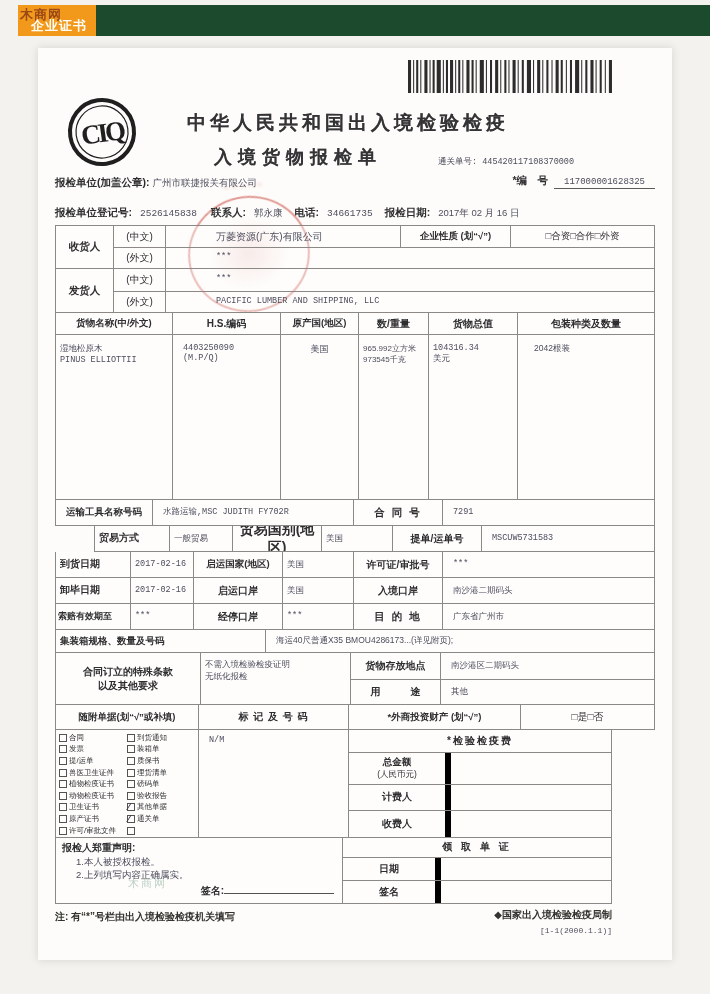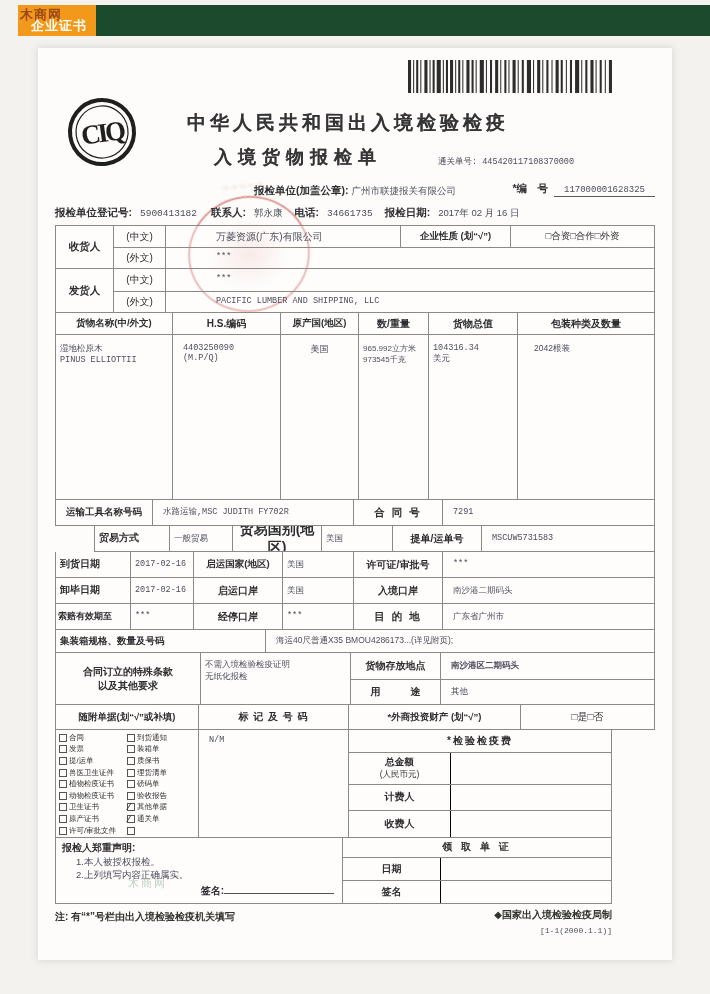--- a/index.html
+++ b/index.html
@@ -21,21 +21,21 @@
   }
   .barcode{position:absolute;left:370px;top:12px;width:205px;height:33px;}
   .logo{position:absolute;left:26px;top:46px;width:76px;height:76px;transform:rotate(-8deg);}
   .title1{position:absolute;left:110px;top:62px;width:400px;text-align:center;
     font-size:19px;font-weight:bold;letter-spacing:4px;color:#343436;text-shadow:0 0 .5px rgba(40,40,40,.6);}
   .title2{position:absolute;left:110px;top:97px;width:300px;text-align:center;
     font-size:18px;font-weight:bold;letter-spacing:6px;color:#343436;text-shadow:0 0 .5px rgba(40,40,40,.6);}
   .customsno{position:absolute;left:400px;top:108px;font-size:8.5px;color:#4d4d5c;
     font-family:"Liberation Mono","DejaVu Sans Mono",monospace;}
   
-  .hline1{position:absolute;left:17px;top:136px;width:600px;font-size:10.5px;text-align:center;}
+  .hline1{position:absolute;left:17px;top:128px;width:600px;font-size:10.5px;}
   .hline1 .lbl{font-weight:bold;}
   .hline1 .val{color:#4d4d5c;font-size:9.5px;}
   .serialwrap{position:absolute;right:0;top:-2px;font-size:10.5px;font-weight:bold;}
   .serialnum{font-family:"Liberation Mono","DejaVu Sans Mono",monospace;font-weight:normal;
     font-size:9px;color:#4d4d5c;border-bottom:1px solid #5a5a5a;padding:0 10px 1px 10px;margin-left:6px;}
   .hline2{position:absolute;left:17px;top:158px;width:600px;font-size:10.5px;display:flex;align-items:baseline;}
   .hline2 .lbl{font-weight:bold;white-space:nowrap;}
   .hline2 .val{color:#4d4d5c;font-size:9.5px;font-family:"Liberation Mono","DejaVu Sans Mono",monospace;white-space:nowrap;}
   
   .form{position:absolute;left:17px;top:177px;width:600px;font-size:10px;}
@@ -51,21 +51,21 @@
   .subrow{display:flex;box-sizing:border-box;}
   .subrow + .subrow{border-top:1px solid #8b8885;}
   
   .cbcols{display:flex;padding:2px 0 0 3px;}
   .cbcol{display:flex;flex-direction:column;}
   .cbitem{display:flex;align-items:center;height:11.6px;font-size:7.5px;color:#2e2e30;position:relative;}
   .cbox{display:inline-block;width:6px;height:6px;border:1px solid #55534f;margin-right:2px;flex:none;position:relative;}
   .cbmark{position:absolute;left:0px;top:-3px;font-size:10px;color:#3b3b4a;font-weight:bold;}
   
   .feerow{display:flex;box-sizing:border-box;border-top:1px solid #8b8885;}
-  .feelbl{box-sizing:border-box;border-right:1px solid #000000;display:flex;flex-direction:column;align-items:center;justify-content:center;font-weight:bold;}
+  .feelbl{box-sizing:border-box;border-right:6px solid #000000;display:flex;flex-direction:column;align-items:center;justify-content:center;font-weight:bold;}
   
   .stamp{position:absolute;left:150px;top:148px;width:118px;height:112px;border:2.5px solid rgba(198,58,48,.5);
     border-radius:50%;transform:rotate(-12deg);filter:blur(.7px);pointer-events:none;}
   .stamp::after{content:"";position:absolute;left:18px;top:20px;right:18px;bottom:20px;
     background:radial-gradient(ellipse at center,rgba(198,58,48,.14),rgba(198,58,48,0) 70%);}
   .stamp-haze{position:absolute;left:185px;top:128px;width:120px;height:30px;color:rgba(198,58,48,.35);
     font-size:11px;letter-spacing:2px;filter:blur(1.6px);transform:rotate(-6deg);pointer-events:none;}
   
   .footnote-l{position:absolute;left:17px;top:862px;font-size:10px;font-weight:bold;color:#33332f;}
   .footnote-r{position:absolute;left:300px;top:860px;width:274px;text-align:right;font-size:10px;font-weight:bold;color:#33332f;}
@@ -155,21 +155,21 @@
 
   <div class="hline1">
     <span class="lbl">报检单位(加盖公章):</span>
     <span class="val">广州市联捷报关有限公司</span>
     <span class="serialwrap">
       <span>*编　号</span><span class="serialnum">117000001628325</span>
     </span>
   </div>
   <div class="hline2">
     <span class="lbl">报检单位登记号:</span>
-    <span class="val" style="margin:0 14px 0 8px;">5900413182</span>
+    <span class="val" style="margin:0 14px 0 8px;">2526145838</span>
     <span class="lbl">联系人:</span>
     <span class="val" style="margin:0 12px 0 8px;font-family:'Liberation Sans',sans-serif;">郭永康</span>
     <span class="lbl">电话:</span>
     <span class="val" style="margin:0 12px 0 8px;">34661735</span>
     <span class="lbl">报检日期:</span>
     <span class="val" style="margin-left:8px;font-family:'Liberation Sans',sans-serif;">2017年 02 月 16 日</span>
   </div>
 
   <div class="form">
 
@@ -286,21 +286,21 @@
         <div>合同订立的特殊条款</div>
         <div>以及其他要求</div>
       </div>
       <div class="c val" style="width:150px;padding-top:5px;font-size:8.5px;line-height:12px;">
         <div>不需入境检验检疫证明</div>
         <div>无纸化报检</div>
       </div>
       <div class="stack" style="flex:1;">
         <div class="subrow" style="height:26px;">
           <div class="c cc lblc" style="width:90px;">货物存放地点</div>
-          <div class="c val" style="flex:1;line-height:20px;padding-left:10px;font-size:8.5px;font-weight:bold;">南沙港区二期码头</div>
+          <div class="c val" style="flex:1;line-height:20px;padding-left:10px;font-size:8.5px;">南沙港区二期码头</div>
         </div>
         <div class="subrow" style="height:25px;">
           <div class="c cc lblc" style="width:90px;">用　　　途</div>
           <div class="c val" style="flex:1;line-height:19px;padding-left:10px;font-size:8.5px;">其他</div>
         </div>
       </div>
     </div>
 
     <div class="r" style="height:25px;">
       <div class="c cc lblc" style="width:143px;font-size:9.5px;">随附单据(划“√”或补填)</div>

